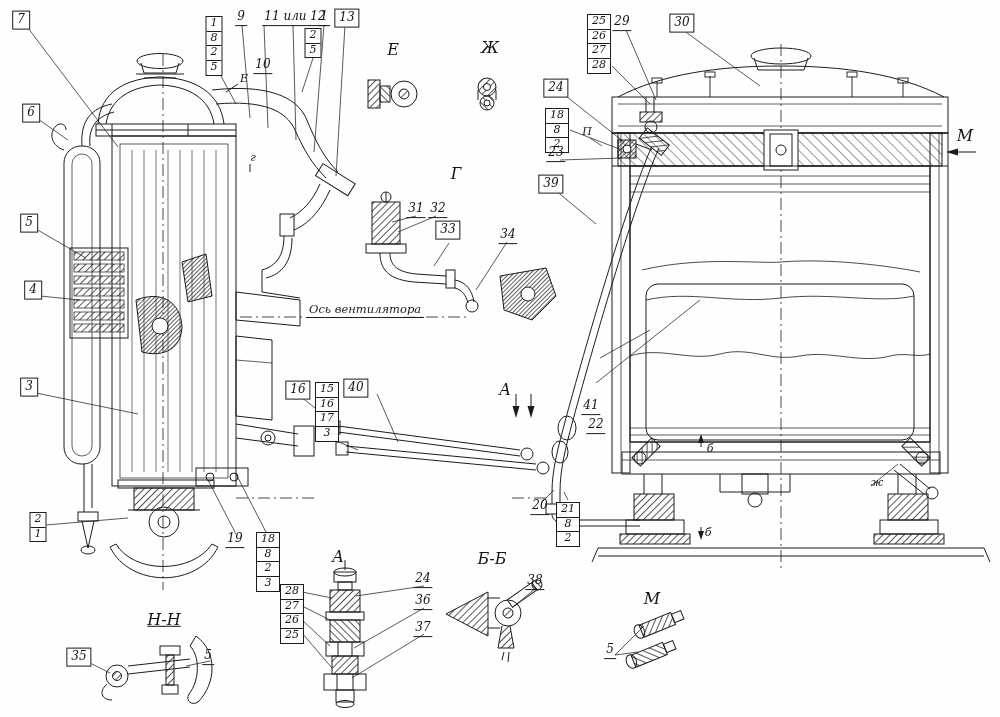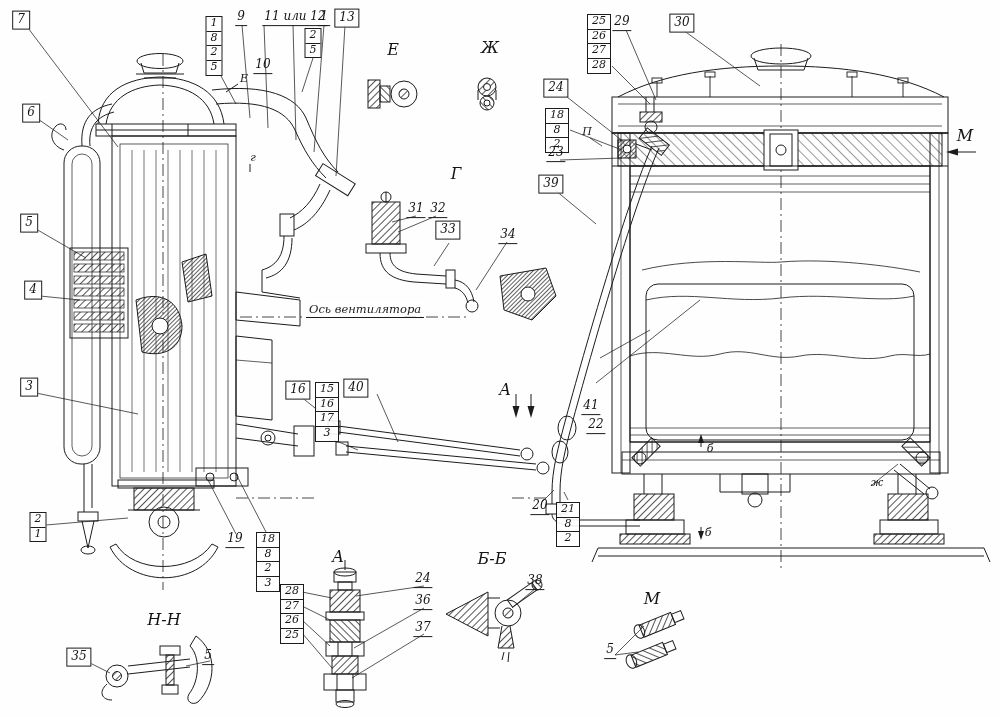--- a/index.html
+++ b/index.html
@@ -461,21 +461,21 @@
         <div class="it">2</div>
         <div class="it">1</div>
       </div>
       <div class="co plain" style="left: 235px; top: 540px;">19</div>
       <div class="co stack" style="left: 268px; top: 532px;">
         <div class="it">18</div>
         <div class="it">8</div>
         <div class="it">2</div>
         <div class="it">3</div>
       </div>
-      <div class="co section" style="left: 164px; top: 620px;">Н-Н</div>
+      <div class="co section" style="left: 164px; top: 620px; text-decoration: underline;">Н-Н</div>
       <div class="co box" style="left: 79px; top: 657px;">35</div>
       <div class="co plain" style="left: 208px; top: 657px;">5</div>
       <div class="co section" style="left: 393px; top: 50px;">Е</div>
       <div class="co section" style="left: 490px; top: 48px;">Ж</div>
       <div class="co section" style="left: 456px; top: 174px;">Г</div>
       <div class="co plain" style="left: 416px; top: 210px;">31</div>
       <div class="co plain" style="left: 438px; top: 210px;">32</div>
       <div class="co box" style="left: 448px; top: 230px;">33</div>
       <div class="co plain" style="left: 508px; top: 236px;">34</div>
       <div class="co box" style="left: 298px; top: 390px;">16</div>

